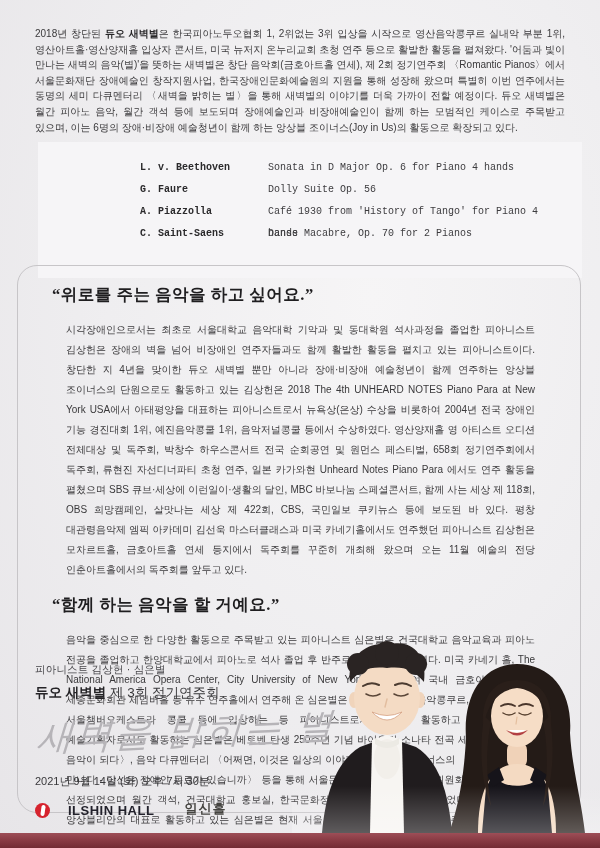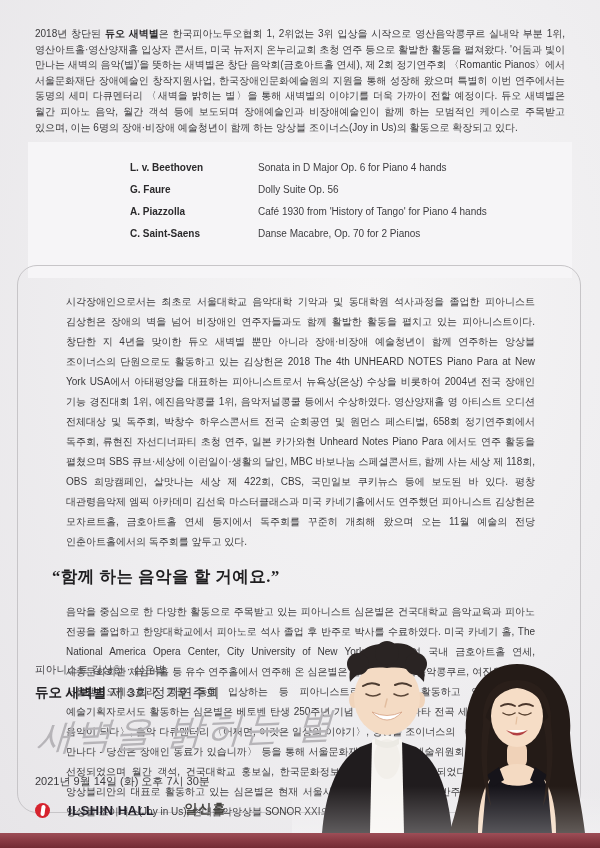--- a/index.html
+++ b/index.html
@@ -18,24 +18,25 @@
   .intro{
     position:absolute;left:35px;top:26px;width:530px;
     margin:0;
     font-size:10px;line-height:15.6px;
     color:#3a393b;text-align:justify;
     word-break:keep-all;
   }
   .intro b{color:#272628;}
   
   .program-box{
-    position:absolute;left:28px;top:142px;width:544px;height:136px;
+    position:absolute;left:38px;top:142px;width:544px;height:136px;
     background:#f6f5f7;
     box-sizing:border-box;
     padding:15px 20px 0 102px;
+    font-family:Liberation Mono, monospace;
   }
   .program-row{
     display:flex;align-items:baseline;
     height:22px;line-height:22px;
     font-size:10px;color:#343336;
   }
   .program-row .composer{width:128px;flex:0 0 128px;font-weight:bold;color:#2b2a2c;}
   .program-row .piece{flex:1;color:#3d3c3f;}
   
   .quote-box{
@@ -116,20 +117,21 @@
       <span class="composer">A. Piazzolla</span>
       <span class="piece">Café 1930 from 'History of Tango' for Piano 4 hands</span>
     </div>
     <div class="program-row">
       <span class="composer">C. Saint-Saens</span>
       <span class="piece">Danse Macabre, Op. 70 for 2 Pianos</span>
     </div>
   </div>
 
   <div class="quote-box">
+    <h2 class="quote-title">“위로를 주는 음악을 하고 싶어요.”</h2>
     <p class="bio">시각장애인으로서는 최초로 서울대학교 음악대학 기악과 및 동대학원 석사과정을 졸업한 피아니스트 김상헌은 장애의 벽을 넘어 비장애인 연주자들과도 함께 활발한 활동을 펼치고 있는 피아니스트이다. 창단한 지 4년을 맞이한 듀오 새벽별 뿐만 아니라 장애·비장애 예술청년이 함께 연주하는 앙상블 조이너스의 단원으로도 활동하고 있는 김상헌은 2018 The 4th UNHEARD NOTES Piano Para at New York USA에서 아태평양을 대표하는 피아니스트로서 뉴욕상(은상) 수상을 비롯하여 2004년 전국 장애인 기능 경진대회 1위, 예진음악콩쿨 1위, 음악저널콩쿨 등에서 수상하였다. 영산양재홀 영 아티스트 오디션 전체대상 및 독주회, 박창수 하우스콘서트 전국 순회공연 및 원먼스 페스티벌, 658회 정기연주회에서 독주회, 류현진 자선디너파티 초청 연주, 일본 카가와현 Unheard Notes Piano Para 에서도 연주 활동을 펼쳤으며 SBS 큐브·세상에 이런일이·생활의 달인, MBC 바보나눔 스페셜콘서트, 함께 사는 세상 제 118회, OBS 희망캠페인, 살맛나는 세상 제 422회, CBS, 국민일보 쿠키뉴스 등에 보도된 바 있다. 평창 대관령음악제 엠픽 아카데미 김선욱 마스터클래스과 미국 카네기홀에서도 연주했던 피아니스트 김상헌은 모차르트홀, 금호아트홀 연세 등지에서 독주회를 꾸준히 개최해 왔으며 오는 11월 예술의 전당 인춘아트홀에서의 독주회를 앞두고 있다.</p>
     <h2 class="quote-title second">“함께 하는 음악을 할 거예요.”</h2>
     <p class="bio">음악을 중심으로 한 다양한 활동으로 주목받고 있는 피아니스트 심은별은 건국대학교 음악교육과 피아노 전공을 졸업하고 한양대학교에서 피아노로 석사 졸업 후 반주로 박사를 수료하였다. 미국 카네기 홀, The National America Opera Center, City University of New York을 비롯하여 국내 금호아트홀 연세, 세종문화회관 체임버홀 등 유수 연주홀에서 연주해 온 심은별은 난파콩쿨, 영산음악콩쿠르, 여진음악콩쿨, 서울챔버오케스트라 콩쿨 등에 입상하는 등 피아니스트로서 활발히 활동하고 있다. 동시에 예술기획자로서도 활동하는 심은별은 베토벤 탄생 250주년 기념 바이올린 소나타 전곡 세미나 〈베토벤, 음악이 되다〉, 음악 다큐멘터리 〈어쩌면, 이것은 일상의 이야기〉, 앙상블 조이너스의 〈청년, 음악으로 만나다 - 당신은 장애인 동료가 있습니까〉 등을 통해 서울문화재단, 한국문화예술위원회 등 여러 재단에 선정되었으며 월간 객석, 건국대학교 홍보실, 한국문화정보원 등의 언론에 소개되었다. 음악문화기업 앙상블리안의 대표로 활동하고 있는 심은별은 현재 서울시-건국음악영재교육원의 반주강사로 재직하며 앙상블 조이너스(Joy in Us), 현대음악앙상블 SONOR XXI의 단원으로 활동하고 있다.</p>
   </div>
 
   <svg class="photo" viewBox="0 0 308 195" xmlns="http://www.w3.org/2000/svg">
     <defs>
       <linearGradient id="fade" x1="0" y1="0" x2="0" y2="1">
         <stop offset="0" stop-color="#ffffff" stop-opacity="0"></stop>
         <stop offset="1" stop-color="#ffffff" stop-opacity="0.28"></stop>

